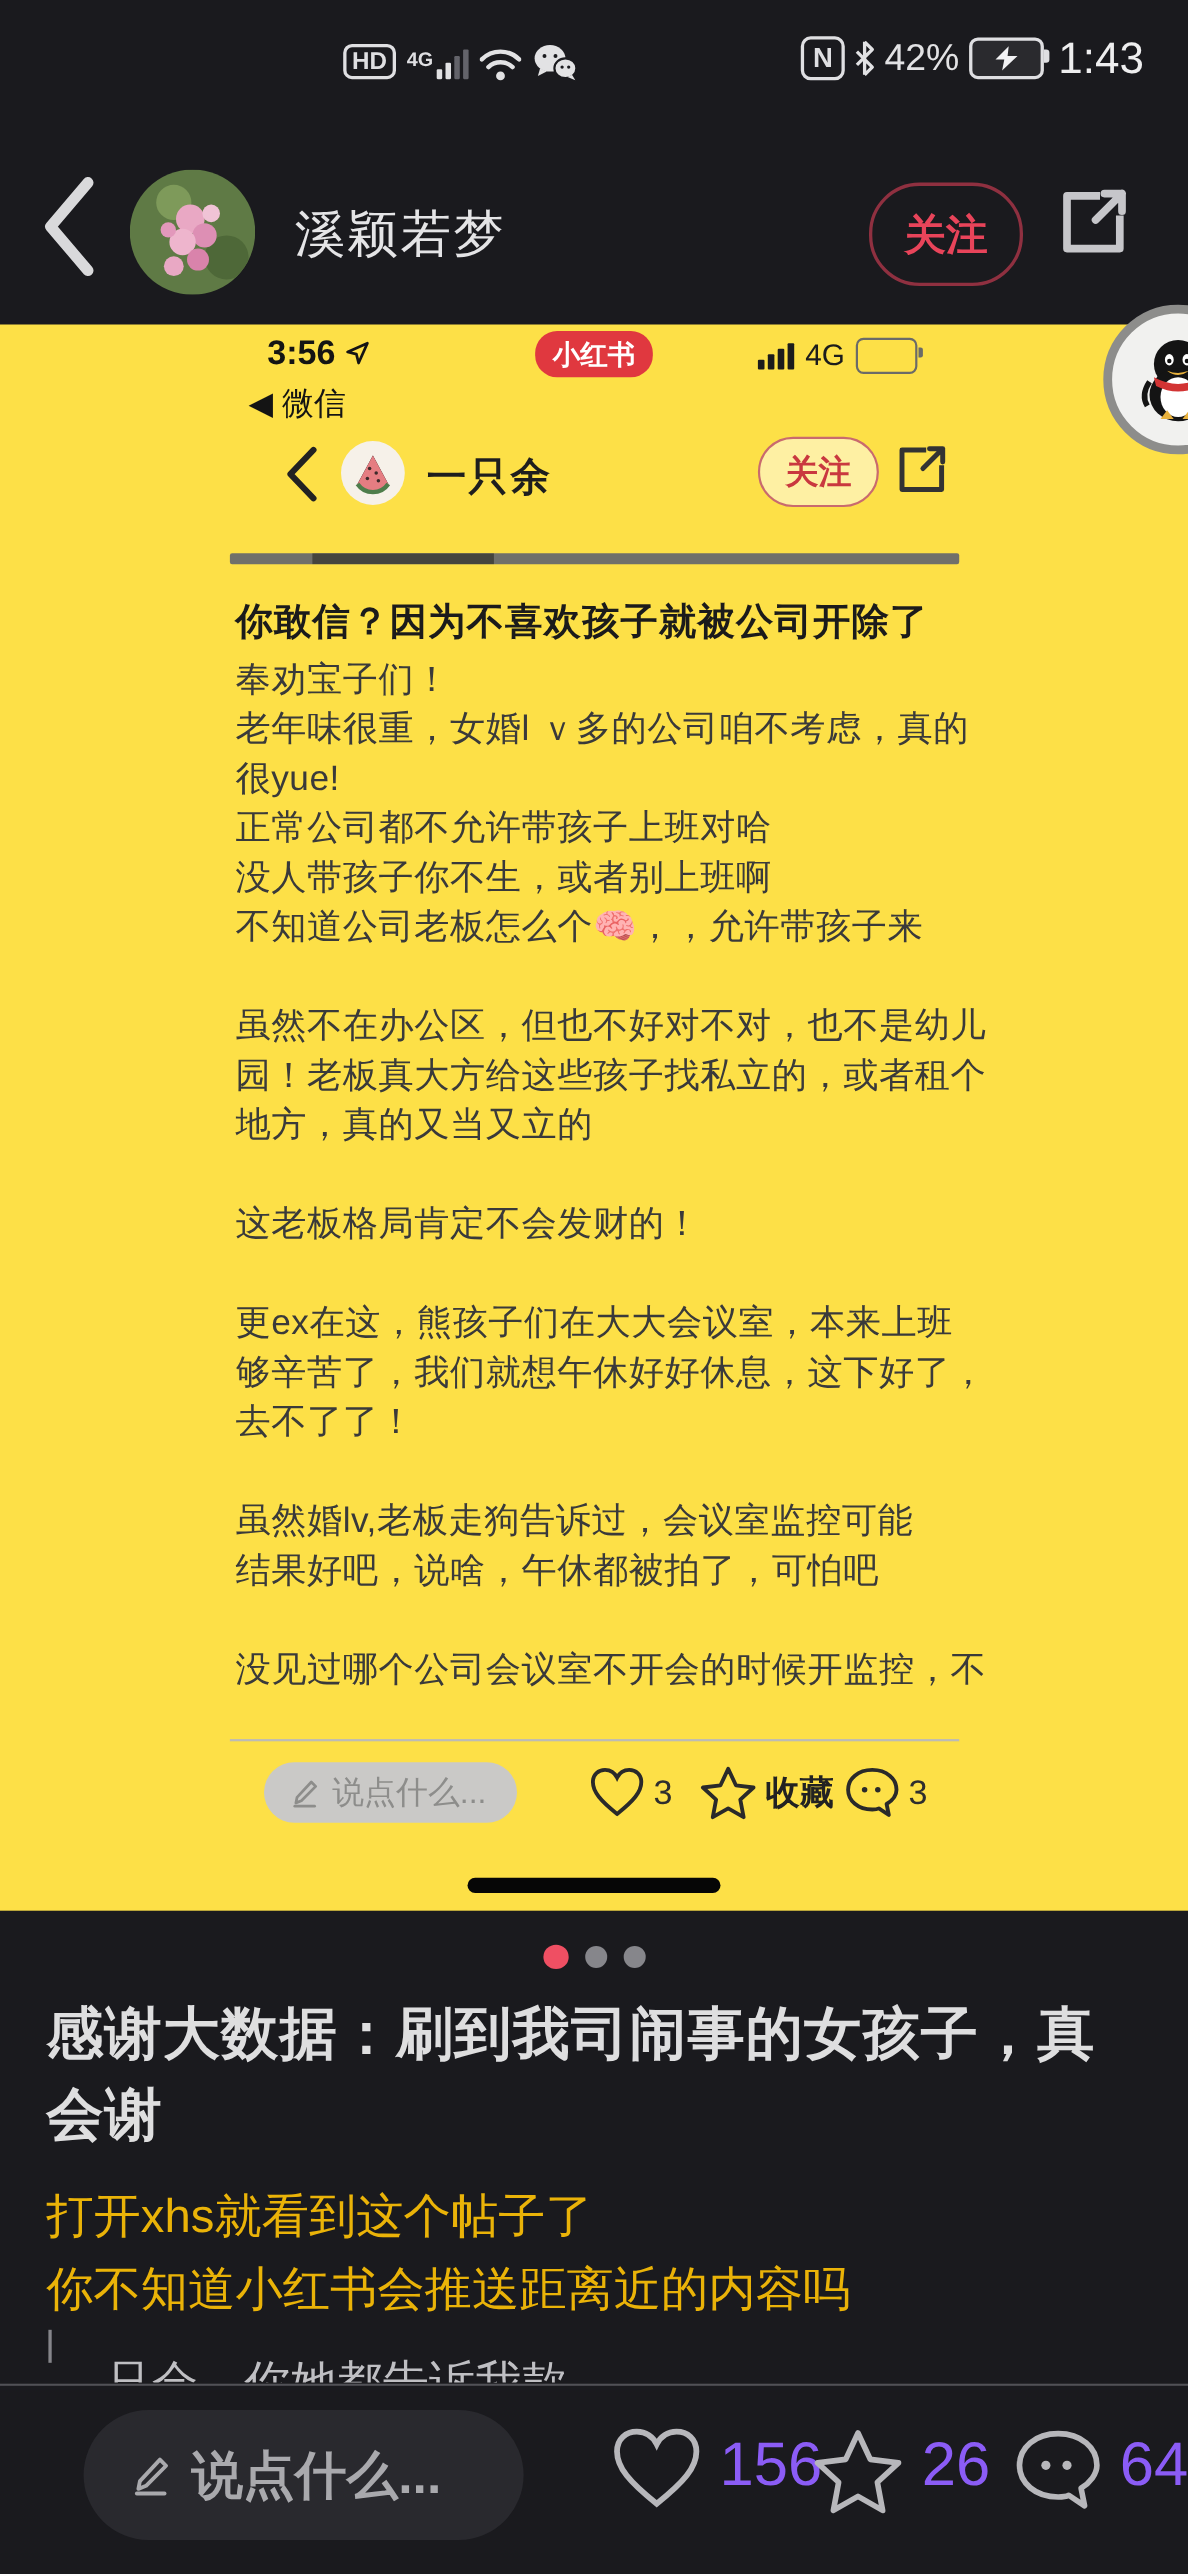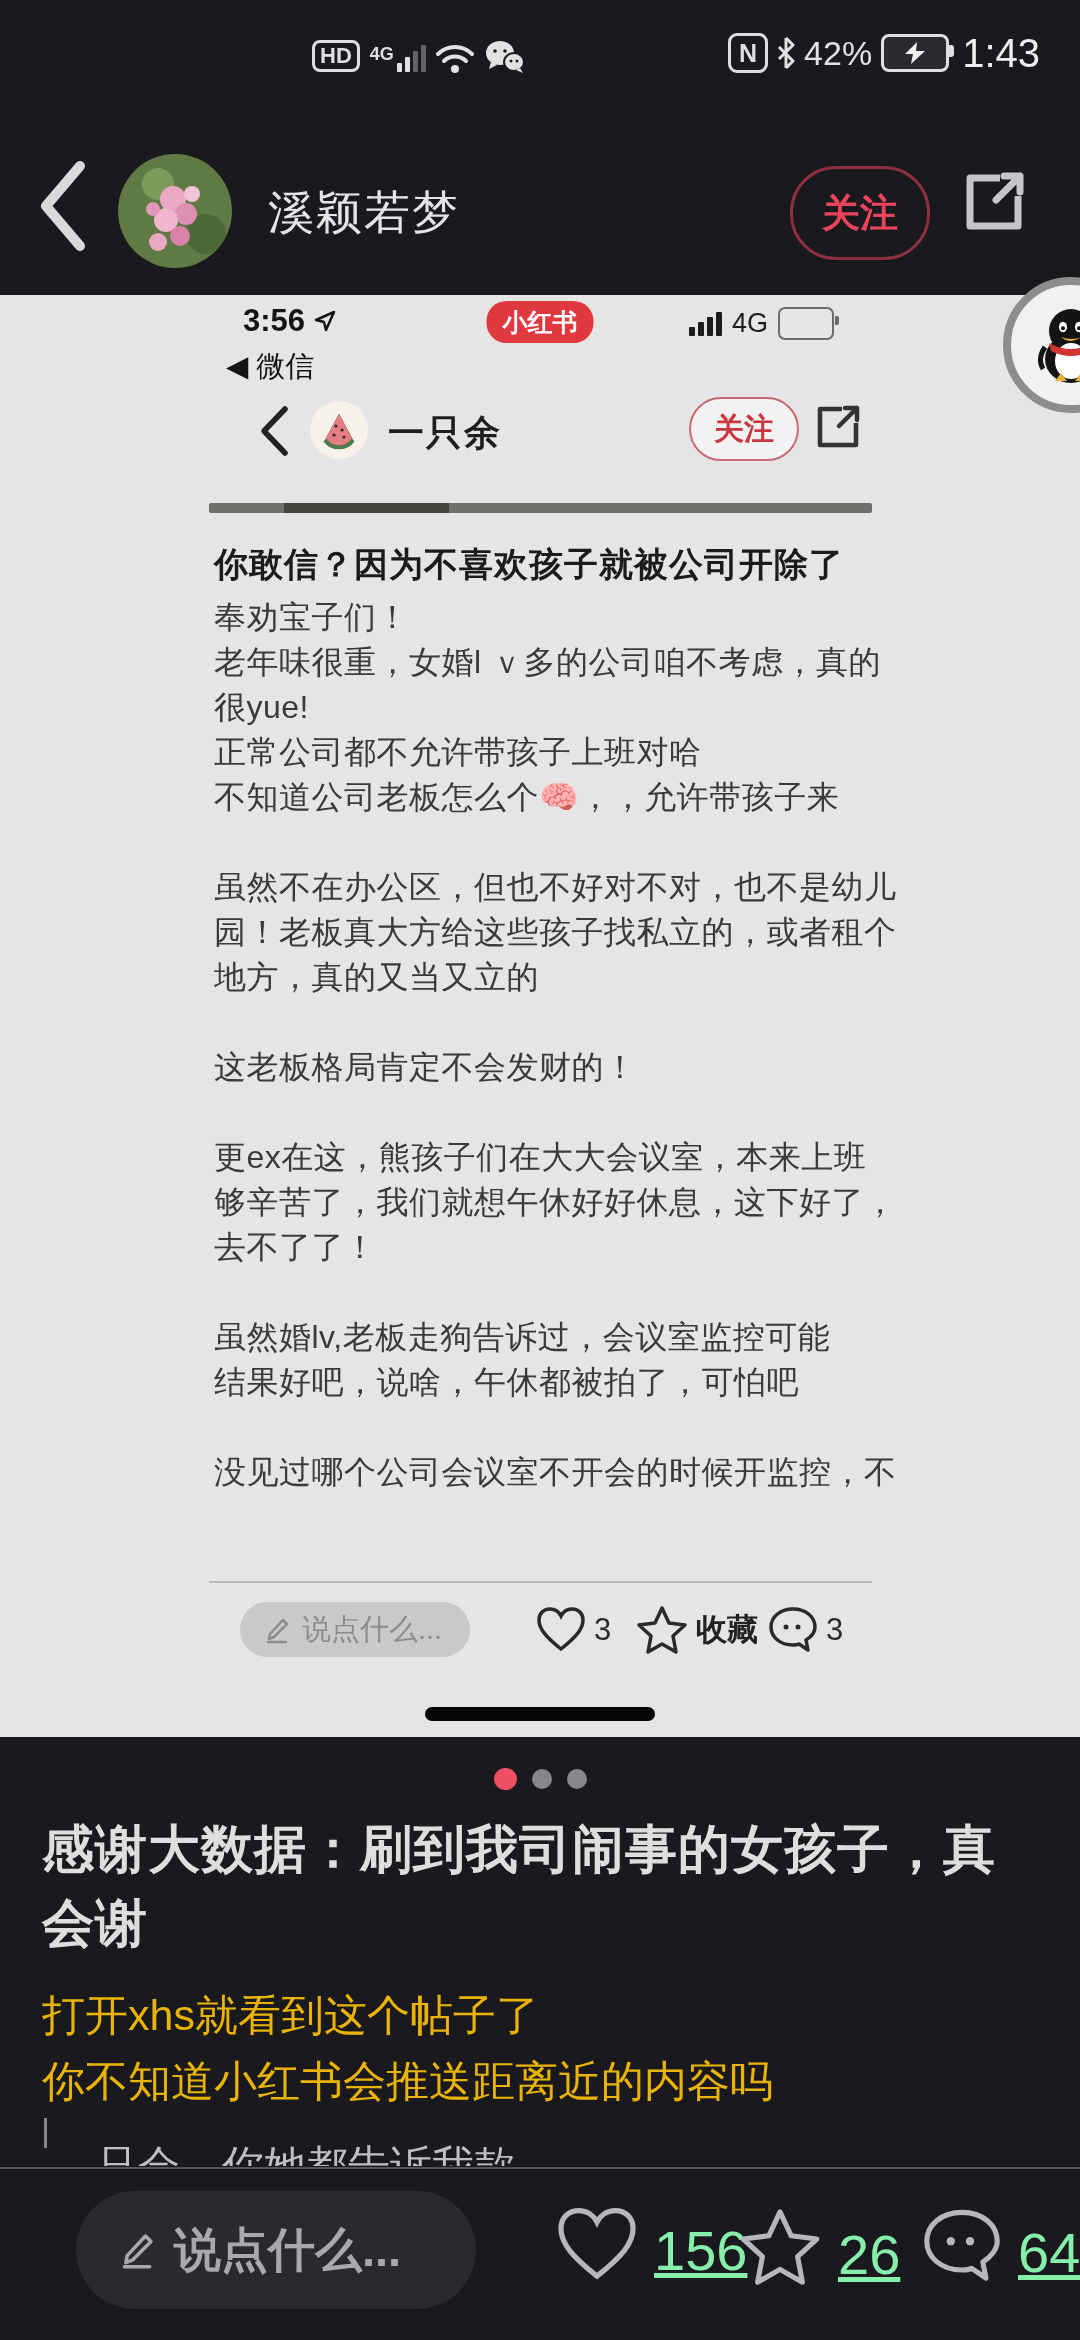--- a/index.html
+++ b/index.html
@@ -28,21 +28,21 @@
 
   
   .outer-header{position:absolute;top:80px;left:0;right:0;height:215px;}
   .avatar-outer{position:absolute;left:118px;top:74px;width:114px;height:114px;border-radius:50%;overflow:hidden;}
   .uname-outer{position:absolute;left:268px;top:102px;font-size:46px;color:#e4e4e6;letter-spacing:2px;}
   .follow-outer{position:absolute;left:790px;top:86px;width:134px;height:88px;border:3px solid #8f3040;
                 border-radius:46px;display:flex;align-items:center;justify-content:center;
                 color:var(--accent-red);font-size:38px;font-weight:bold;background:transparent;}
 
   
-  .shot{position:absolute;top:295px;left:0;width:1080px;height:1442px;background:#e5e5e5;color:#222;}
+  .shot{position:absolute;top:295px;left:0;width:1080px;height:1442px;background:#fde047;color:#222;}
   .ios-time{position:absolute;left:243px;top:8px;font-size:31px;font-weight:bold;color:#141414;display:flex;gap:8px;align-items:center;}
   .ios-backapp{position:absolute;left:226px;top:52px;font-size:29px;color:#141414;}
   .xhs-badge{position:absolute;left:50%;transform:translateX(-50%);top:6px;height:42px;padding:0 16px;
              background:var(--badge-red);border-radius:20px;color:#fff;font-size:25px;font-weight:bold;
              display:flex;align-items:center;}
   .ios-right{position:absolute;right:246px;top:12px;display:flex;align-items:center;gap:10px;}
   .ibars{display:flex;align-items:flex-end;gap:3px;}
   .ibar{width:6px;background:#1c1c1c;border-radius:1px;}
   .ios-4g{font-size:27px;color:#1c1c1c;}
   .ibattery{position:relative;width:48px;height:25px;border:2.5px solid #6b6b68;border-radius:7px;padding:2px;}
@@ -89,21 +89,21 @@
   .caret-line{position:absolute;left:44px;top:2118px;width:3px;height:30px;background:#85858a;}
   .clipped-wrap{position:absolute;left:96px;top:2142px;width:900px;height:24px;overflow:hidden;}
   .clipped-wrap .txt{font-size:42px;color:#bfbfc3;line-height:48px;white-space:nowrap;}
   .bottom-divider{position:absolute;left:0;right:0;top:2167px;height:2px;background:#515156;}
 
   
   .bottom-bar{position:absolute;left:0;right:0;top:2169px;bottom:0;background:#1a1a1e;}
   .outer-pill{position:absolute;left:76px;top:22px;width:400px;height:118px;border-radius:60px;background:#29292e;
               display:flex;align-items:center;padding-left:40px;gap:16px;box-sizing:border-box;
               color:#a9a9ad;font-size:47px;font-weight:bold;}
-  .ba-item{position:absolute;top:38px;display:flex;align-items:flex-end;gap:16px;color:#86efac;font-size:56px;text-decoration:underline;}
+  .ba-item{position:absolute;top:38px;display:flex;align-items:flex-start;gap:16px;color:#8b5cf6;font-size:56px;}
 </style>
 </head>
 <body>
 
 <div class="screen">
 
   <div class="sb-left">
     <span class="hd-badge">HD</span>
     <span class="sig-wrap">
       <span class="sig-4g">4G</span>
@@ -231,20 +231,21 @@
     <div class="olive-bar">
         <span class="seg"></span>
       </div>
 
     <div class="inner-title">你敢信？因为不喜欢孩子就被公司开除了</div>
     <div class="inner-body">
         <div class="text-line">奉劝宝子们！</div>
         <div class="text-line">老年味很重，女婚l ｖ多的公司咱不考虑，真的</div>
         <div class="text-line">很yue!</div>
         <div class="text-line">正常公司都不允许带孩子上班对哈</div>
+        <div class="text-line">没人带孩子你不生，或者别上班啊</div>
         <div class="text-line">不知道公司老板怎么个🧠，，允许带孩子来</div>
         <div class="text-line">&nbsp;</div>
         <div class="text-line">虽然不在办公区，但也不好对不对，也不是幼儿</div>
         <div class="text-line">园！老板真大方给这些孩子找私立的，或者租个</div>
         <div class="text-line">地方，真的又当又立的</div>
         <div class="text-line">&nbsp;</div>
         <div class="text-line">这老板格局肯定不会发财的！</div>
         <div class="text-line">&nbsp;</div>
         <div class="text-line">更ex在这，熊孩子们在大大会议室，本来上班</div>
         <div class="text-line">够辛苦了，我们就想午休好好休息，这下好了，</div>

